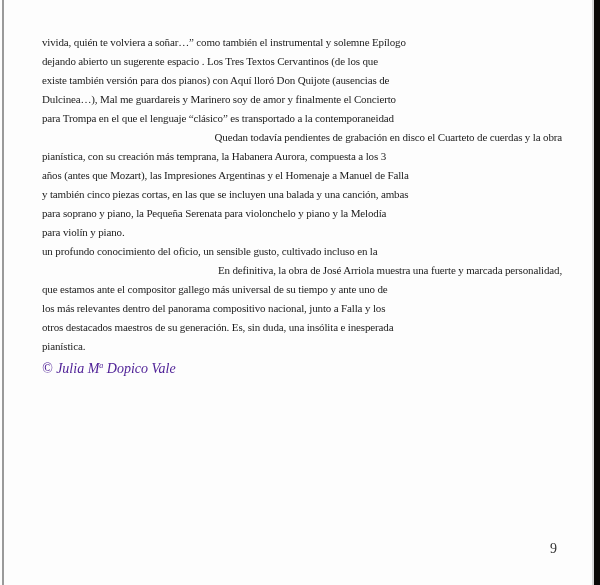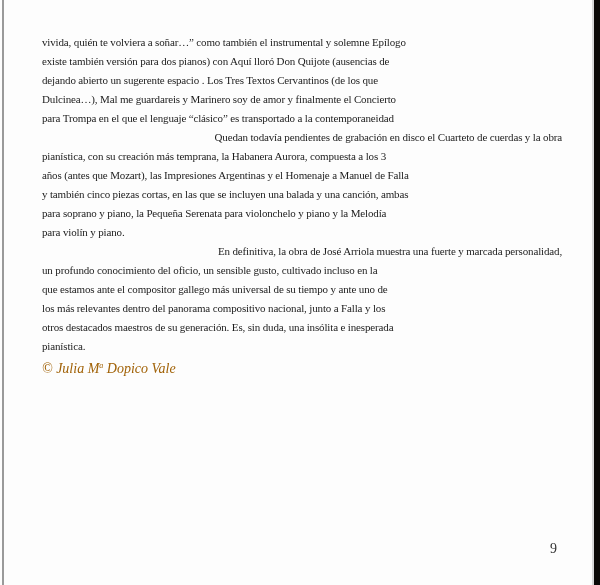--- a/index.html
+++ b/index.html
@@ -64,21 +64,21 @@
     .line.indent {
       padding-left: 16px;
       text-align: right;
     }
     .signature {
       display: block;
       height: 19px;
       line-height: 19px;
       font-size: 14px;
       font-style: italic;
-      color: #a16207;
+      color: #4c1d95;
       white-space: nowrap;
     }
     .signature sup {
       font-size: 8px;
       vertical-align: 5px;
     }
     .page-number {
       position: absolute;
       left: 550px;
       top: 541px;
@@ -90,38 +90,38 @@
 <body>
 
 <div class="page">
   <div class="left-edge"></div>
   <div class="right-edge-shadow"></div>
 
   <div class="text-block">
 
     <div>
       <span class="line">vivida, quién te volviera a soñar…” como también el instrumental y solemne Epílogo</span>
+      <span class="line">dejando abierto un sugerente espacio . Los Tres Textos Cervantinos (de los que</span>
       <span class="line">existe también versión para dos pianos) con Aquí lloró Don Quijote (ausencias de</span>
-      <span class="line">dejando abierto un sugerente espacio . Los Tres Textos Cervantinos (de los que</span>
       <span class="line">Dulcinea…), Mal me guardareis y Marinero soy de amor y finalmente el Concierto</span>
       <span class="line">para Trompa en el que el lenguaje “clásico” es transportado a la contemporaneidad</span>
     </div>
 
     <div>
       <span class="line indent">Quedan todavía pendientes de grabación en disco el Cuarteto de cuerdas y la obra</span>
       <span class="line">pianística, con su creación más temprana, la Habanera Aurora, compuesta a los 3</span>
       <span class="line">años (antes que Mozart), las Impresiones Argentinas y el Homenaje a Manuel de Falla</span>
       <span class="line">y también cinco piezas cortas, en las que se incluyen una balada y una canción, ambas</span>
       <span class="line">para soprano y piano, la Pequeña Serenata para violonchelo y piano y la Melodía</span>
       <span class="line">para violín y piano.</span>
     </div>
 
     <div>
+      <span class="line">un profundo conocimiento del oficio, un sensible gusto, cultivado incluso en la</span>
       <span class="line indent">En definitiva, la obra de José Arriola muestra una fuerte y marcada personalidad,</span>
-      <span class="line">un profundo conocimiento del oficio, un sensible gusto, cultivado incluso en la</span>
       <span class="line">que estamos ante el compositor gallego más universal de su tiempo y ante uno de</span>
       <span class="line">los más relevantes dentro del panorama compositivo nacional, junto a Falla y los</span>
       <span class="line">otros destacados maestros de su generación. Es, sin duda, una insólita e inesperada</span>
       <span class="line">pianística.</span>
     </div>
 
     <span class="signature"><span>© Julia M</span><sup>a</sup><span> Dopico Vale</span></span>
   </div>
 
   <div class="page-number">9</div>

